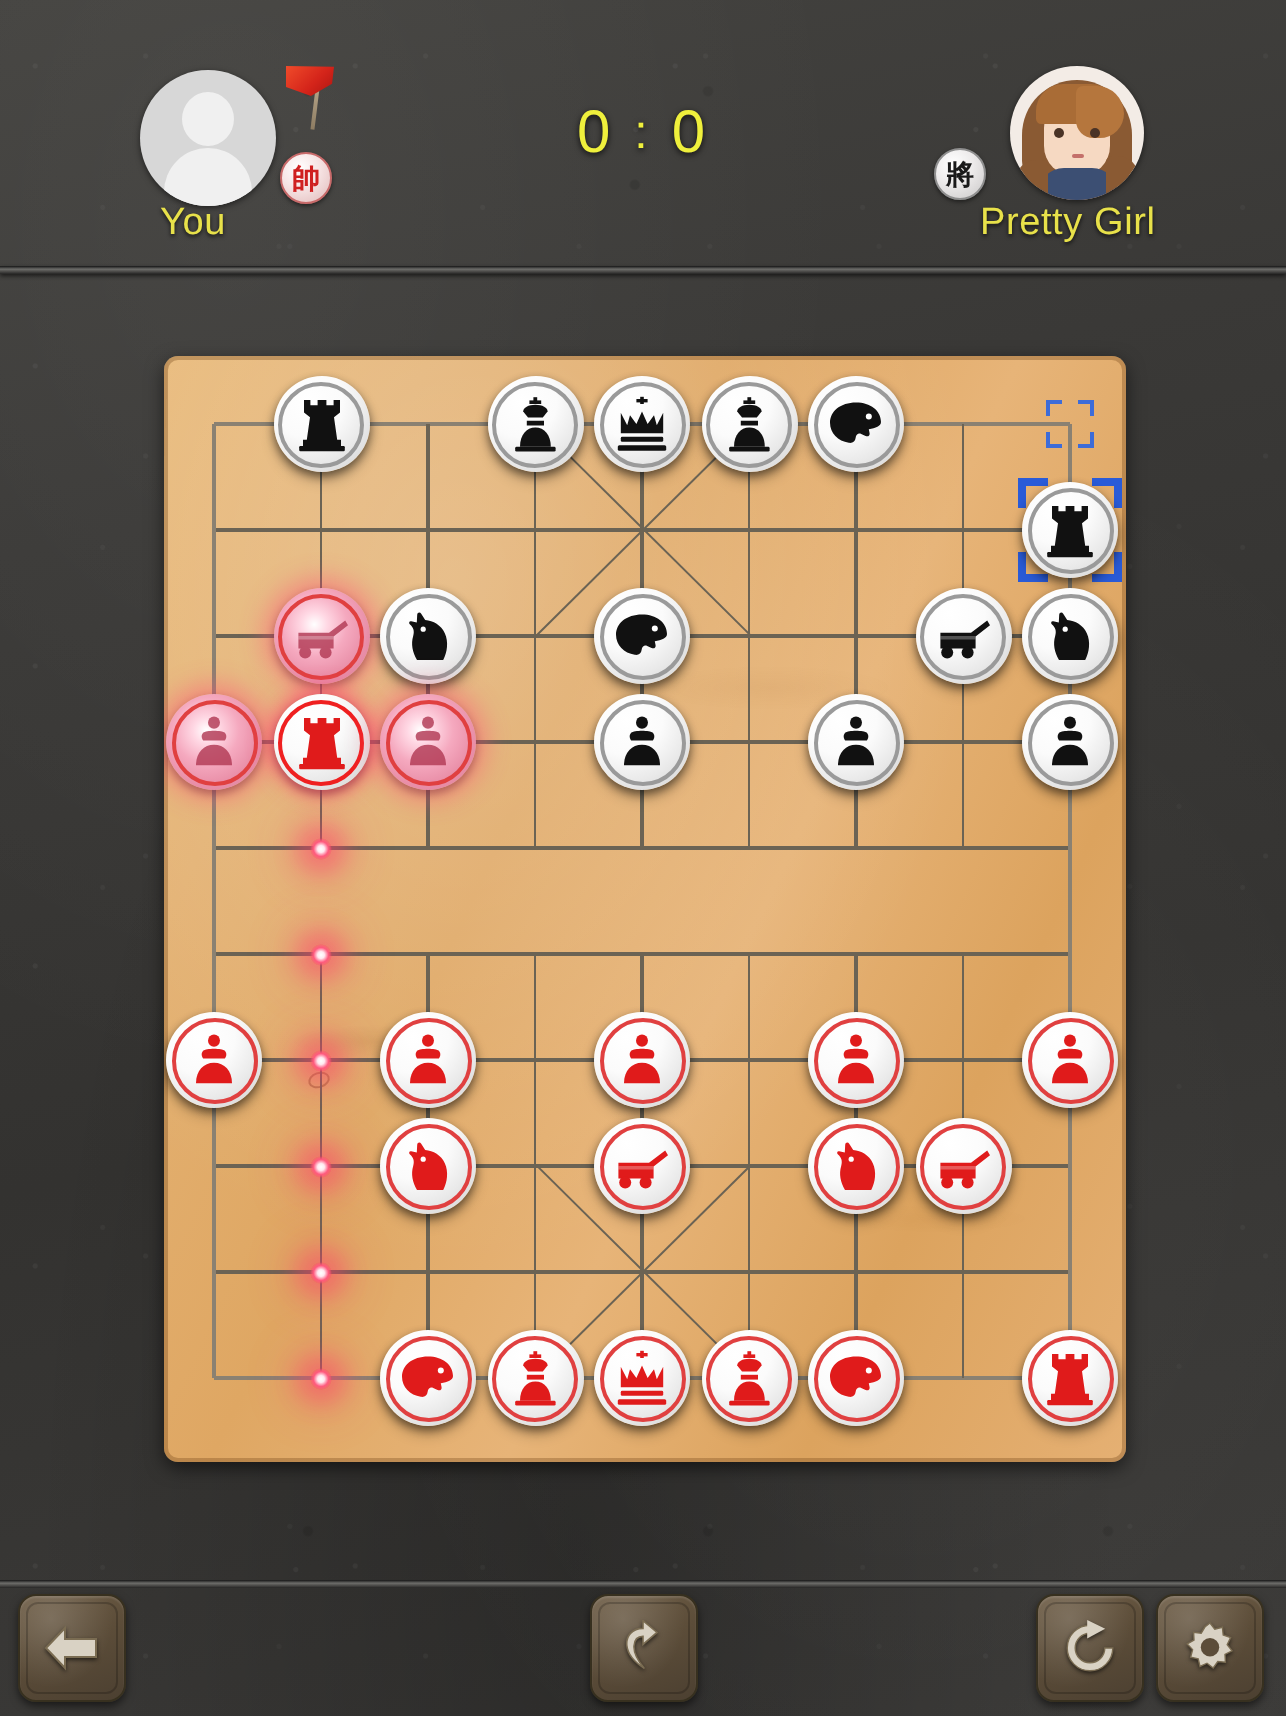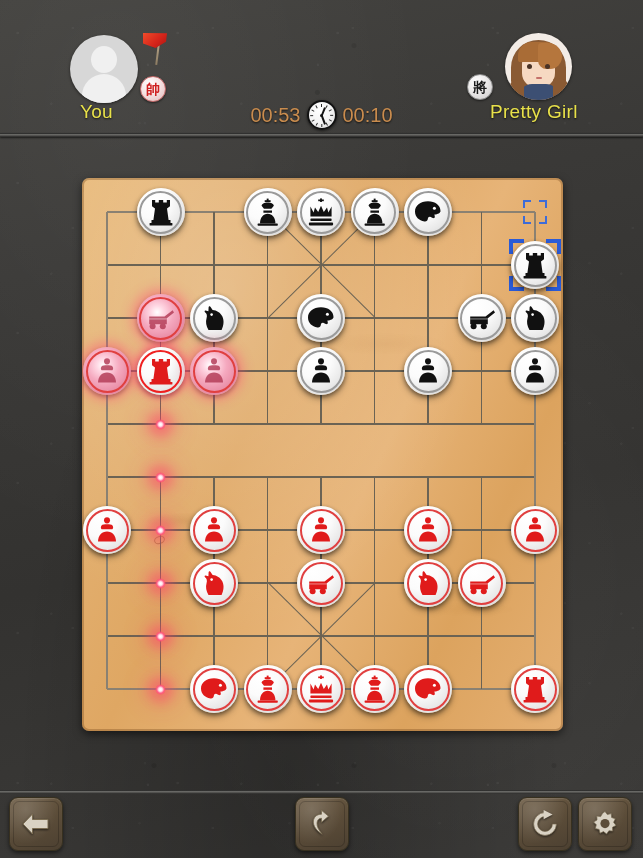--- a/index.html
+++ b/index.html
@@ -266,42 +266,24 @@
         <div class="av-body"></div>
       </div>
       <div class="flag">
         <div class="pole"></div>
         <div class="cloth"></div>
       </div>
       <div class="side-chip red">帥</div>
       <div class="pname pname-left">You</div>
     </div>
 
-
-    <div class="clockrow">
-      <span class="timeval">00:53</span>
-      <span class="clock-ico">
-        <i class="tick" style="transform:rotate(0deg)"></i>
-        <i class="tick" style="transform:rotate(30deg)"></i>
-        <i class="tick" style="transform:rotate(60deg)"></i>
-        <i class="tick" style="transform:rotate(90deg)"></i>
-        <i class="tick" style="transform:rotate(120deg)"></i>
-        <i class="tick" style="transform:rotate(150deg)"></i>
-        <i class="tick" style="transform:rotate(180deg)"></i>
-        <i class="tick" style="transform:rotate(210deg)"></i>
-        <i class="tick" style="transform:rotate(240deg)"></i>
-        <i class="tick" style="transform:rotate(270deg)"></i>
-        <i class="tick" style="transform:rotate(300deg)"></i>
-        <i class="tick" style="transform:rotate(330deg)"></i>
-        <span class="hand h1"></span>
-          <span class="hand h2"></span>
-          <span class="pin"></span>
-      </span>
-      <span class="timeval">00:10</span>
+    <div class="score">
+      <span>0</span><span class="colon">:</span><span>0</span>
     </div>
+
 
     <div class="player-block">
       <div class="side-chip black">將</div>
       <div class="avatar avatar-right">
         <div class="pg-hair-back"></div>
         <div class="pg-face"></div>
         <div class="pg-torso"></div>
         <div class="pg-sh-l"></div>
         <div class="pg-sh-r"></div>
         <div class="pg-fringe"></div>

